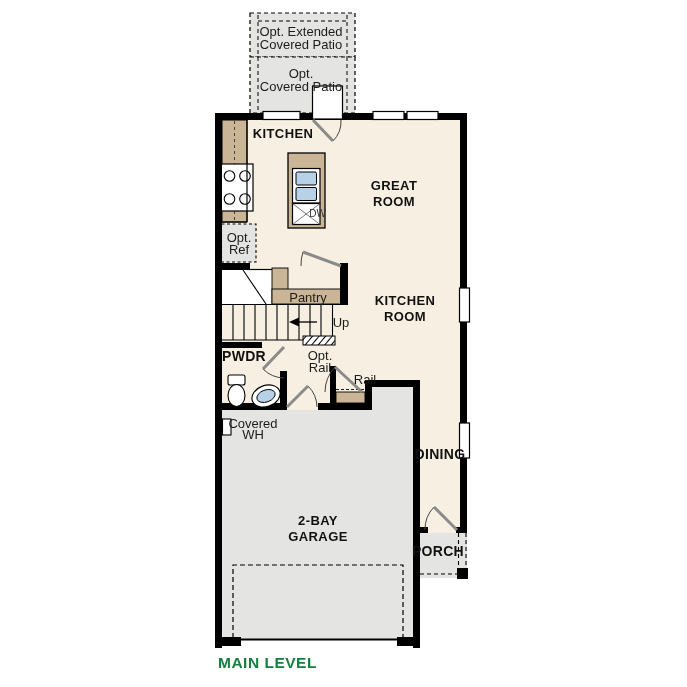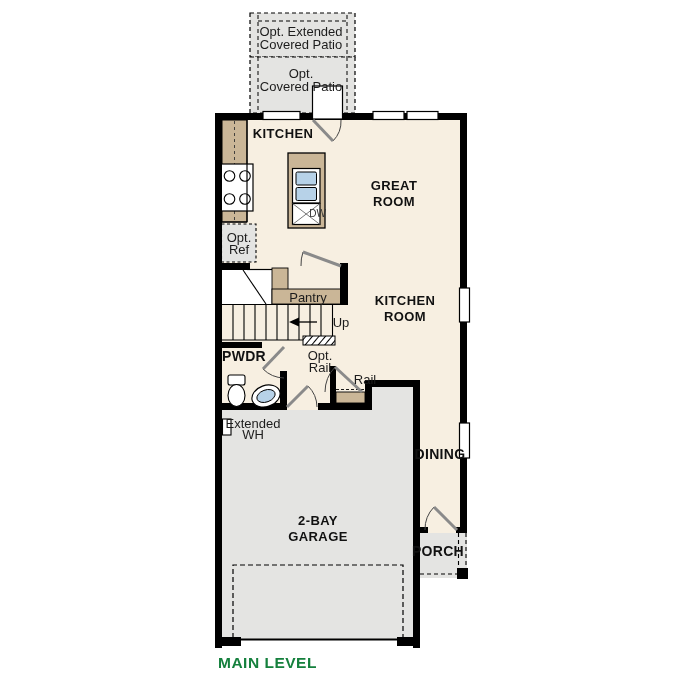--- a/index.html
+++ b/index.html
@@ -200,18 +200,18 @@
 <div class="lbl" style="left:301px;top:73px;">Opt.</div>
 <div class="lbl" style="left:301px;top:86px;">Covered Patio</div>
 <div class="lbl" style="left:239px;top:237px;">Opt.</div>
 <div class="lbl" style="left:239px;top:249px;">Ref</div>
 <div class="lbl dwlbl" style="left:306.5px;top:214px;">DW</div>
 <div class="lbl" style="left:308px;top:297px;">Pantry</div>
 <div class="lbl" style="left:341px;top:322px;">Up</div>
 <div class="lbl" style="left:320px;top:355px;">Opt.</div>
 <div class="lbl" style="left:320px;top:367px;">Rail</div>
 <div class="lbl" style="left:320px;top:379px;margin-left:45px;">Rail</div>
-<div class="lbl" style="left:253px;top:423px;">Extended</div>
+<div class="lbl" style="left:253px;top:423px;">Covered</div>
 <div class="lbl" style="left:253px;top:434px;">WH</div>
 
 <div class="lbl title" style="left:218px;top:663px;">MAIN LEVEL</div>
 
 </div>
 
 </body></html>

